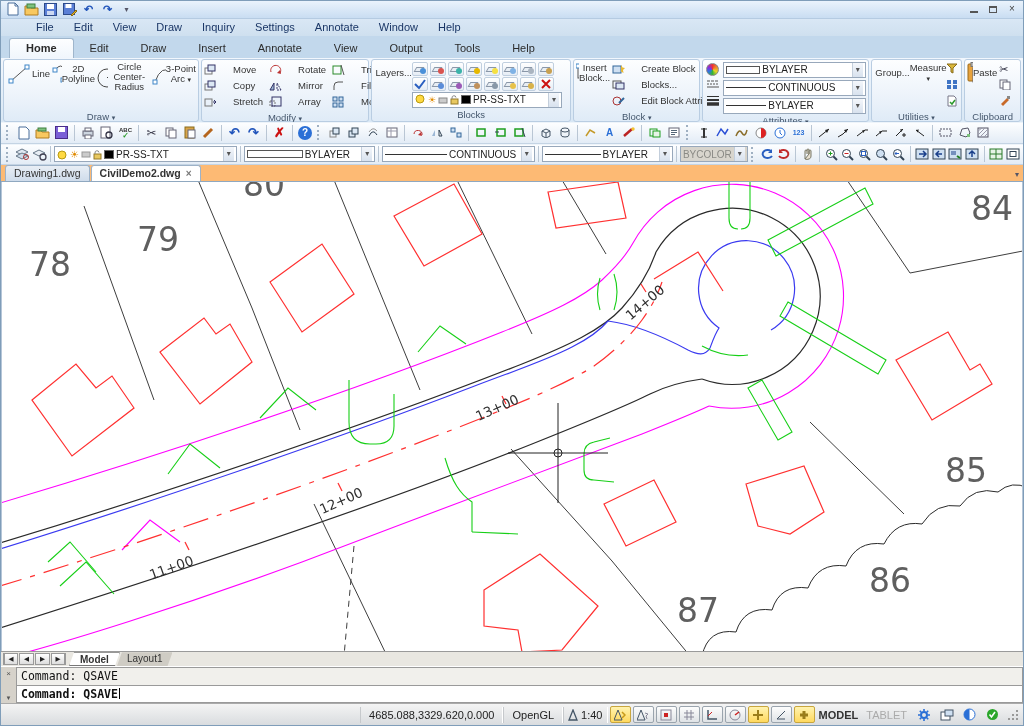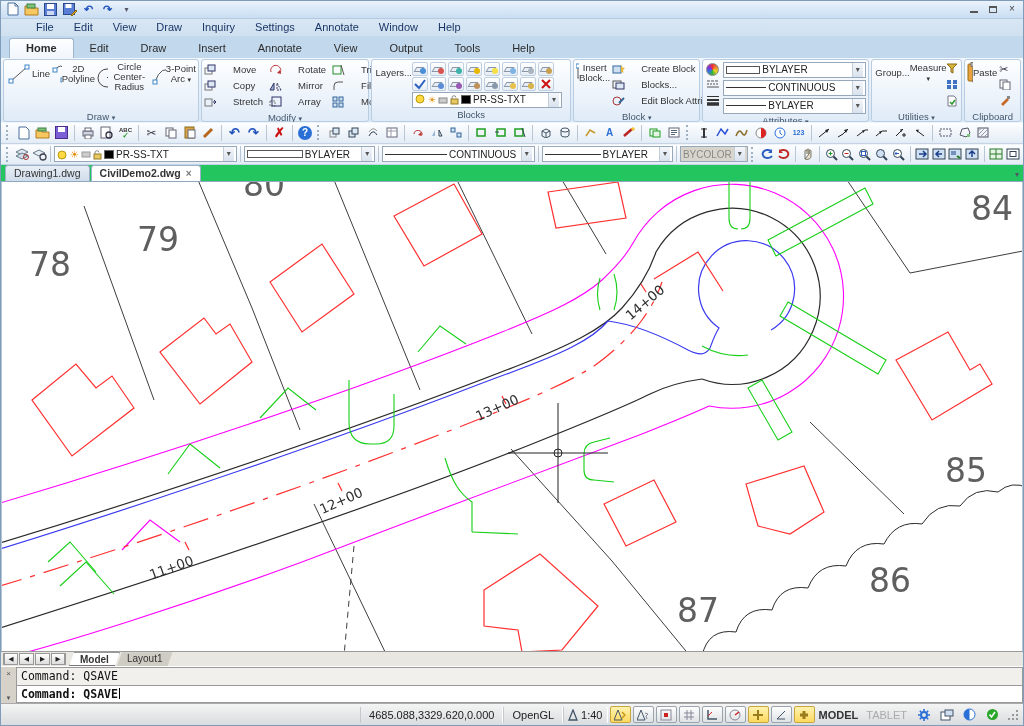--- a/index.html
+++ b/index.html
@@ -40,21 +40,21 @@
 .swb{width:10px;height:9px;background:#000;border:1px solid #666}
 .swr{width:34px;height:8px;border:1px solid #555;background:#fff}
 .lnl{width:40px;height:1px;background:#333}
 
 .tb{height:22px;background:linear-gradient(#fdfeff,#e3ecf6);display:flex;align-items:center;border-top:1px solid #eef4fa;border-bottom:1px solid #c4d4e4;padding:0 2px}
 .tb2{height:21px}
 .grip{width:5px;height:15px;border-left:2px dotted #9fb0c2;margin:0 3px}
 .sep{width:1px;height:16px;background:#b9c6d4;margin:0 3px}
 .tbi{width:19px;height:18px;display:inline-flex;align-items:center;justify-content:center;border-radius:2px}
 
-.dtabs{height:17px;background:#22c55e;display:flex;align-items:flex-end;padding-left:4px;border-bottom:1px solid #8fa8c0;position:relative}
+.dtabs{height:17px;background:#fdba74;display:flex;align-items:flex-end;padding-left:4px;border-bottom:1px solid #8fa8c0;position:relative}
 .dtab{height:16px;display:flex;align-items:center;padding:0 8px;font-size:10.5px;border:1px solid #9db2c8;border-bottom:none;border-radius:3px 3px 0 0;background:linear-gradient(#e8eef5,#cfdceb);color:#333;margin-right:1px}
 .dtab.act{background:#fff;font-weight:bold}
 .dtab .x{margin-left:5px;color:#777;font-size:10px}
 .dropend{position:absolute;right:4px;bottom:2px;color:#556;font-size:8px}
 
 .canvas{height:472px;background:#fff;position:relative;overflow:hidden;border-left:1px solid #b5c6d8;border-right:1px solid #b5c6d8}
 
 .sheetbar{height:15px;background:#e9e7e1;display:flex;align-items:center;border-top:1px solid #9a9a9a;font-size:10px}
 .vcr{display:flex;margin:0 2px}
 .vcrb{width:15px;height:12px;border:1px solid #999;background:linear-gradient(#fff,#ddd);display:flex;align-items:center;justify-content:center;font-size:6.5px;color:#222;margin-right:1px}

